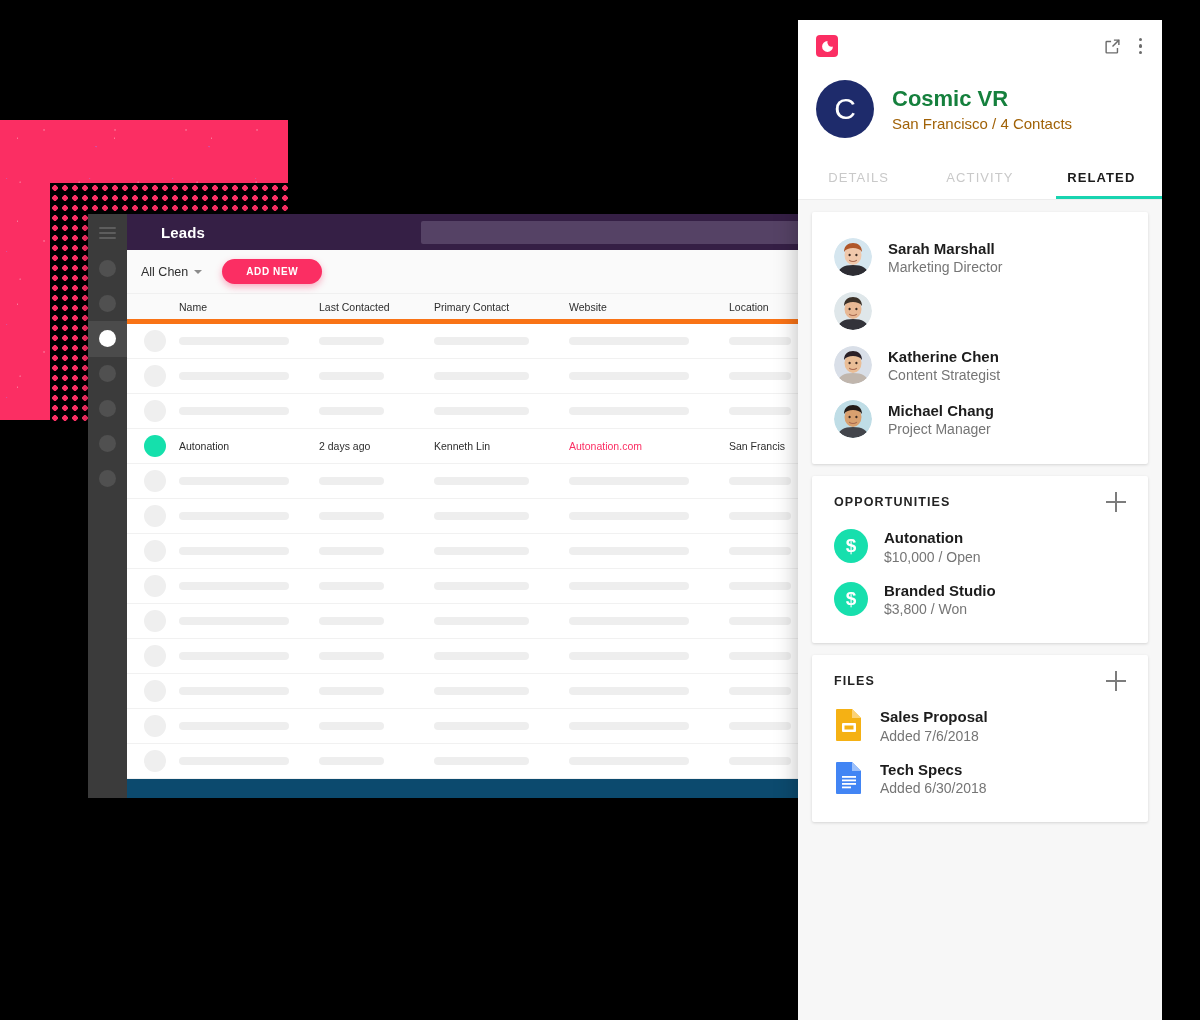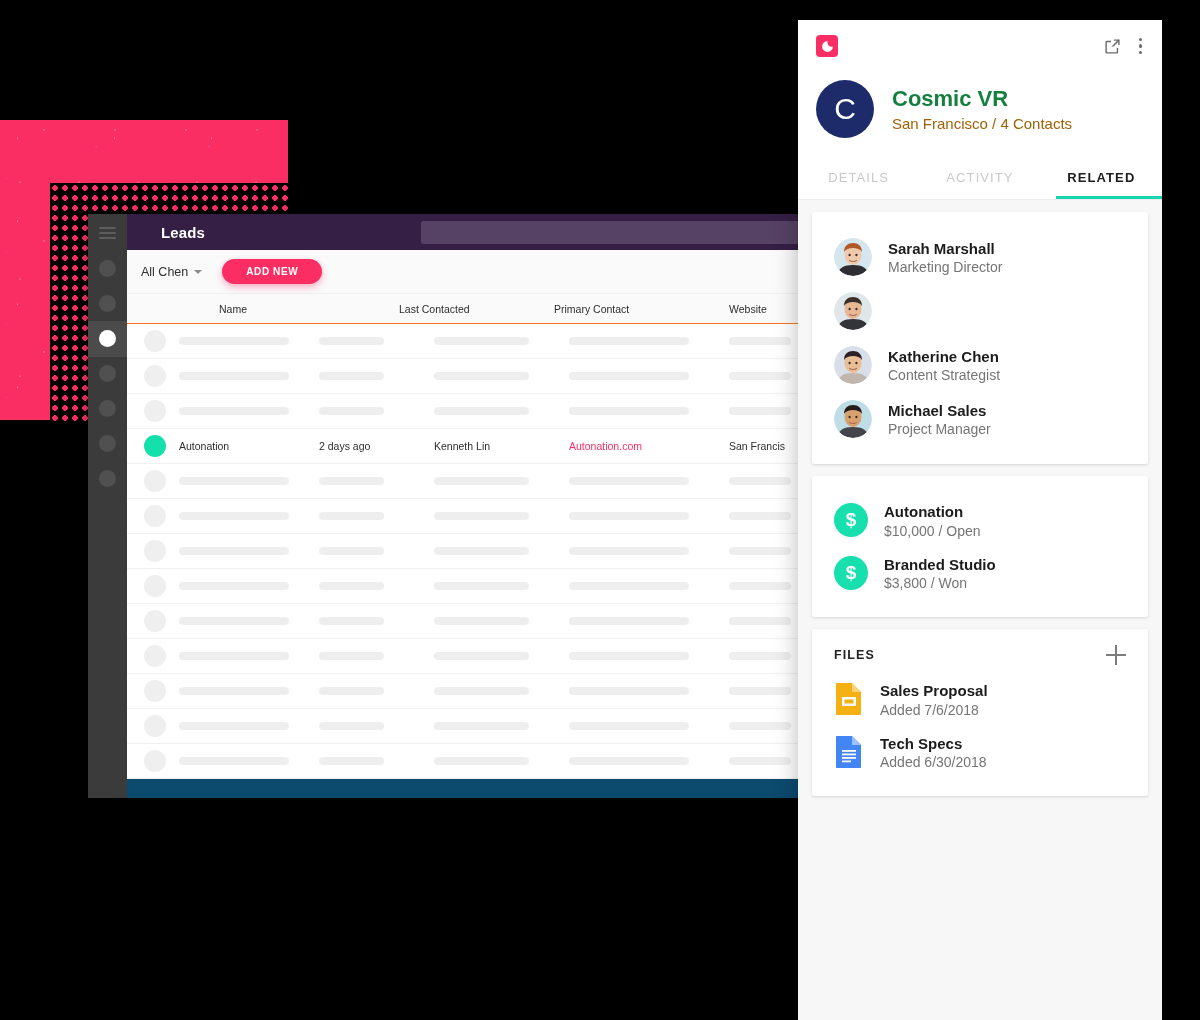--- a/index.html
+++ b/index.html
@@ -80,21 +80,21 @@
   }
   .caret { width:0;height:0;border-left:4px solid transparent;border-right:4px solid transparent;border-top:4px solid #8b8b8b;}
   .add-new-btn {
     background:#fb2e63; color:#fff; border:none; border-radius:14px;
     padding: 7px 24px; font-size:10px; font-weight:700; letter-spacing:.6px;
     box-shadow: 0 3px 7px rgba(251,46,99,.38); cursor:pointer;
     font-family:"Liberation Sans",sans-serif;
   }
   .table-head {
     display:flex; height:30px; align-items:center; font-size:10.5px;
-    color:#2d2d2d; background:#fafafa; border-bottom:1px solid #f97316;gap:40px;
+    color:#2d2d2d; background:#fafafa; border-bottom:5px solid #f97316;
   }
   .table-head div { flex:none; }
   .col-avatar { width: 52px; }
   .col-name   { width: 140px; }
   .col-last   { width: 115px; }
   .col-pc     { width: 135px; }
   .col-web    { width: 160px; }
   .col-loc    { width: 120px; }
 
   .trow {
@@ -602,28 +602,32 @@
                     <rect width="38" height="38" fill="#bfdde6"></rect>
                     <path d="M3 38c1-8 7-11 16-11s15 3 16 11z" fill="#43454b"></path>
                     <ellipse cx="19" cy="17" rx="8.5" ry="10" fill="#d8a06f"></ellipse>
                     <path d="M10 14c0-6 4-9 9-9s9 3 9 9c-2-3-5-4-9-4s-7 1-9 4z" fill="#241c18"></path>
                     <ellipse cx="15.6" cy="17" rx="1.1" ry="1.3" fill="#3a2a22"></ellipse>
                     <ellipse cx="22.4" cy="17" rx="1.1" ry="1.3" fill="#3a2a22"></ellipse>
                     <path d="M15.5 22.3c1.8 1.6 5.2 1.6 7 0" stroke="#a96a50" stroke-width="1.1" fill="none" stroke-linecap="round"></path>
                   </g>
                 </svg></div>
               <div>
-                <div class="item-title">Michael Sales</div>
+                <div class="item-title">Michael Chang</div>
                 <div class="item-sub">Project Manager</div>
               </div>
             </div>
           </div>
       </div>
 
       <div class="panel">
+        <div class="panel-head">
+          <span class="panel-title">OPPORTUNITIES</span>
+          <span class="plus-btn"></span>
+        </div>
         <div id="opps-list">
             <div class="item-row">
               <div class="money-circle">$</div>
               <div>
                 <div class="item-title">Autonation</div>
                 <div class="item-sub">$10,000 / Open</div>
               </div>
             </div>
             <div class="item-row">
               <div class="money-circle">$</div>

